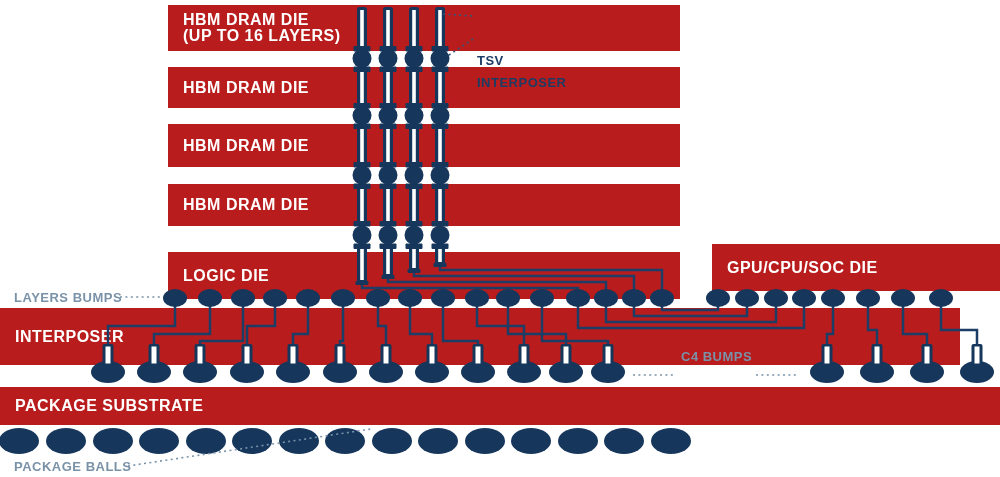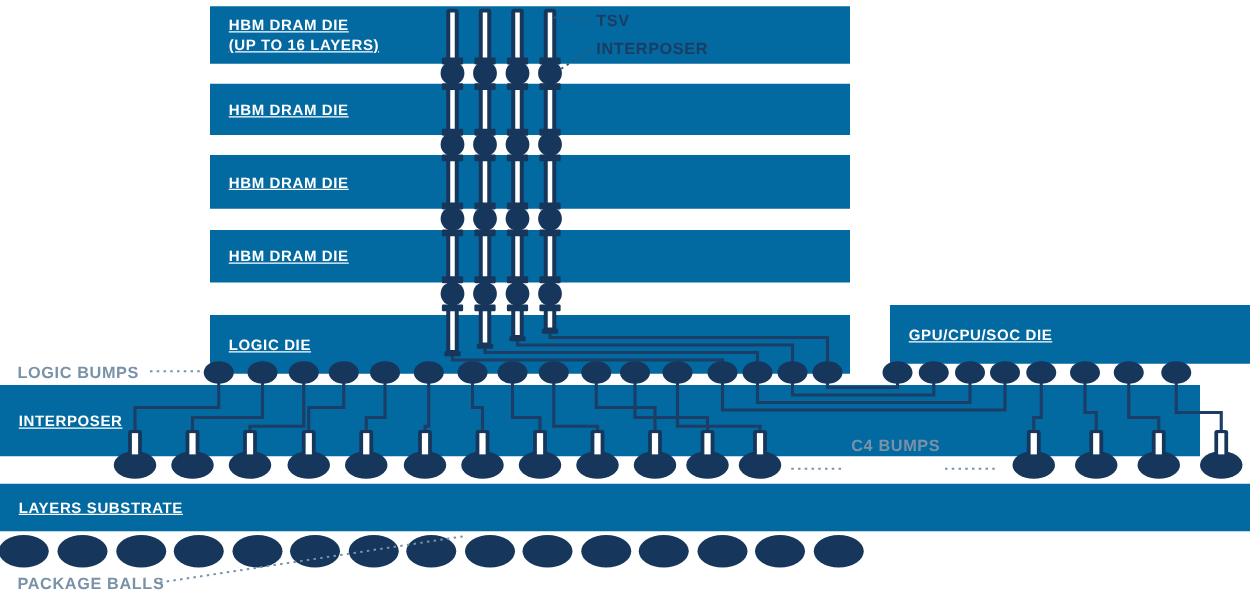--- a/index.html
+++ b/index.html
@@ -1,33 +1,32 @@
 <!DOCTYPE html>
 <html><head>
 <meta charset="utf-8">
 <style>
   html,body{margin:0;padding:0;background:#ffffff;}
   .stage{
     position:relative;width:1000px;height:477px;background:#ffffff;
     overflow:hidden;font-family:"Liberation Sans",sans-serif;
   }
   .die,.slab{
-    position:absolute;background:#0369a1;color:#ffffff;
+    position:absolute;background:#b91c1c;color:#ffffff;
     display:flex;flex-direction:column;justify-content:center;
     padding-left:15px;box-sizing:border-box;
-    font-weight:bold;font-size:12px;letter-spacing:.5px;line-height:16px;
+    font-weight:bold;font-size:16px;letter-spacing:.5px;line-height:16px;
     white-space:nowrap;
-    text-decoration:underline;
   }
   svg.art{position:absolute;left:0;top:0;z-index:5;pointer-events:none;}
   .ann{
     position:absolute;z-index:6;font-weight:bold;font-size:13px;
     letter-spacing:.5px;white-space:nowrap;
   }
-  .ann.navy{color:#1C3C64;}
+  .ann.navy{color:#1C3C64;margin-top:44px;}
   .ann.slate{color:#7A92A8;}
 </style>
 </head>
 <body>
 
 <div class="stage">
 
   <div class="die" style="left:168px;top:5px;width:512px;height:46px">
     <span>HBM DRAM DIE</span>
     <span>(UP TO 16 LAYERS)</span>
@@ -51,21 +50,21 @@
 
   <div class="die" style="left:712px;top:244px;width:288px;height:47px">
     <span>GPU/CPU/SOC DIE</span>
   </div>
 
   <div class="slab" style="left:0;top:308px;width:960px;height:57px">
     <span>INTERPOSER</span>
   </div>
 
   <div class="slab" style="left:0;top:387px;width:1000px;height:38px">
-    <span>LAYERS SUBSTRATE</span>
+    <span>PACKAGE SUBSTRATE</span>
   </div>
 
   <svg class="art" id="art" width="1000" height="477" viewBox="0 0 1000 477">
       <path d="M 362 283 L 362 288 L 578 288 L 578 294" fill="none" stroke="#1C3E66" stroke-width="2.5"></path>
       <path d="M 388 277 L 388 282 L 606 282 L 606 294" fill="none" stroke="#1C3E66" stroke-width="2.5"></path>
       <path d="M 414 271 L 414 276 L 634 276 L 634 294" fill="none" stroke="#1C3E66" stroke-width="2.5"></path>
       <path d="M 440 265 L 440 270 L 662 270 L 662 294" fill="none" stroke="#1C3E66" stroke-width="2.5"></path>
       <path d="M 578 300 L 578 328 L 804 328 L 804 300" fill="none" stroke="#1C3E66" stroke-width="2.5"></path>
       <path d="M 606 300 L 606 322 L 776 322 L 776 300" fill="none" stroke="#1C3E66" stroke-width="2.5"></path>
       <path d="M 634 300 L 634 316 L 747 316 L 747 300" fill="none" stroke="#1C3E66" stroke-width="2.5"></path>
@@ -268,17 +267,17 @@
       <line x1="472" y1="16" x2="442" y2="14" stroke="#35567B" stroke-width="1.6" stroke-dasharray="2 3.4"></line>
       <line x1="473" y1="39" x2="449" y2="55" stroke="#35567B" stroke-width="1.6" stroke-dasharray="2 3.4"></line>
       <line x1="120" y1="297" x2="162" y2="297" stroke="#7A92A8" stroke-width="1.6" stroke-dasharray="2 3.4"></line>
       <line x1="633" y1="375" x2="674" y2="375" stroke="#7A92A8" stroke-width="1.6" stroke-dasharray="2 3.4"></line>
       <line x1="756" y1="375" x2="798" y2="375" stroke="#7A92A8" stroke-width="1.6" stroke-dasharray="2 3.4"></line>
       <line x1="128" y1="466" x2="371" y2="429" stroke="#7A92A8" stroke-width="1.6" stroke-dasharray="2 3.4"></line>
     </svg>
 
   <div class="ann navy" style="left:477px;top:9px">TSV</div>
   <div class="ann navy" style="left:477px;top:31px">INTERPOSER</div>
-  <div class="ann slate" style="left:14px;top:290px">LOGIC BUMPS</div>
+  <div class="ann slate" style="left:14px;top:290px">LAYERS BUMPS</div>
   <div class="ann slate" style="left:681px;top:349px">C4 BUMPS</div>
   <div class="ann slate" style="left:14px;top:459px">PACKAGE BALLS</div>
 
 </div>
 
 </body></html>

